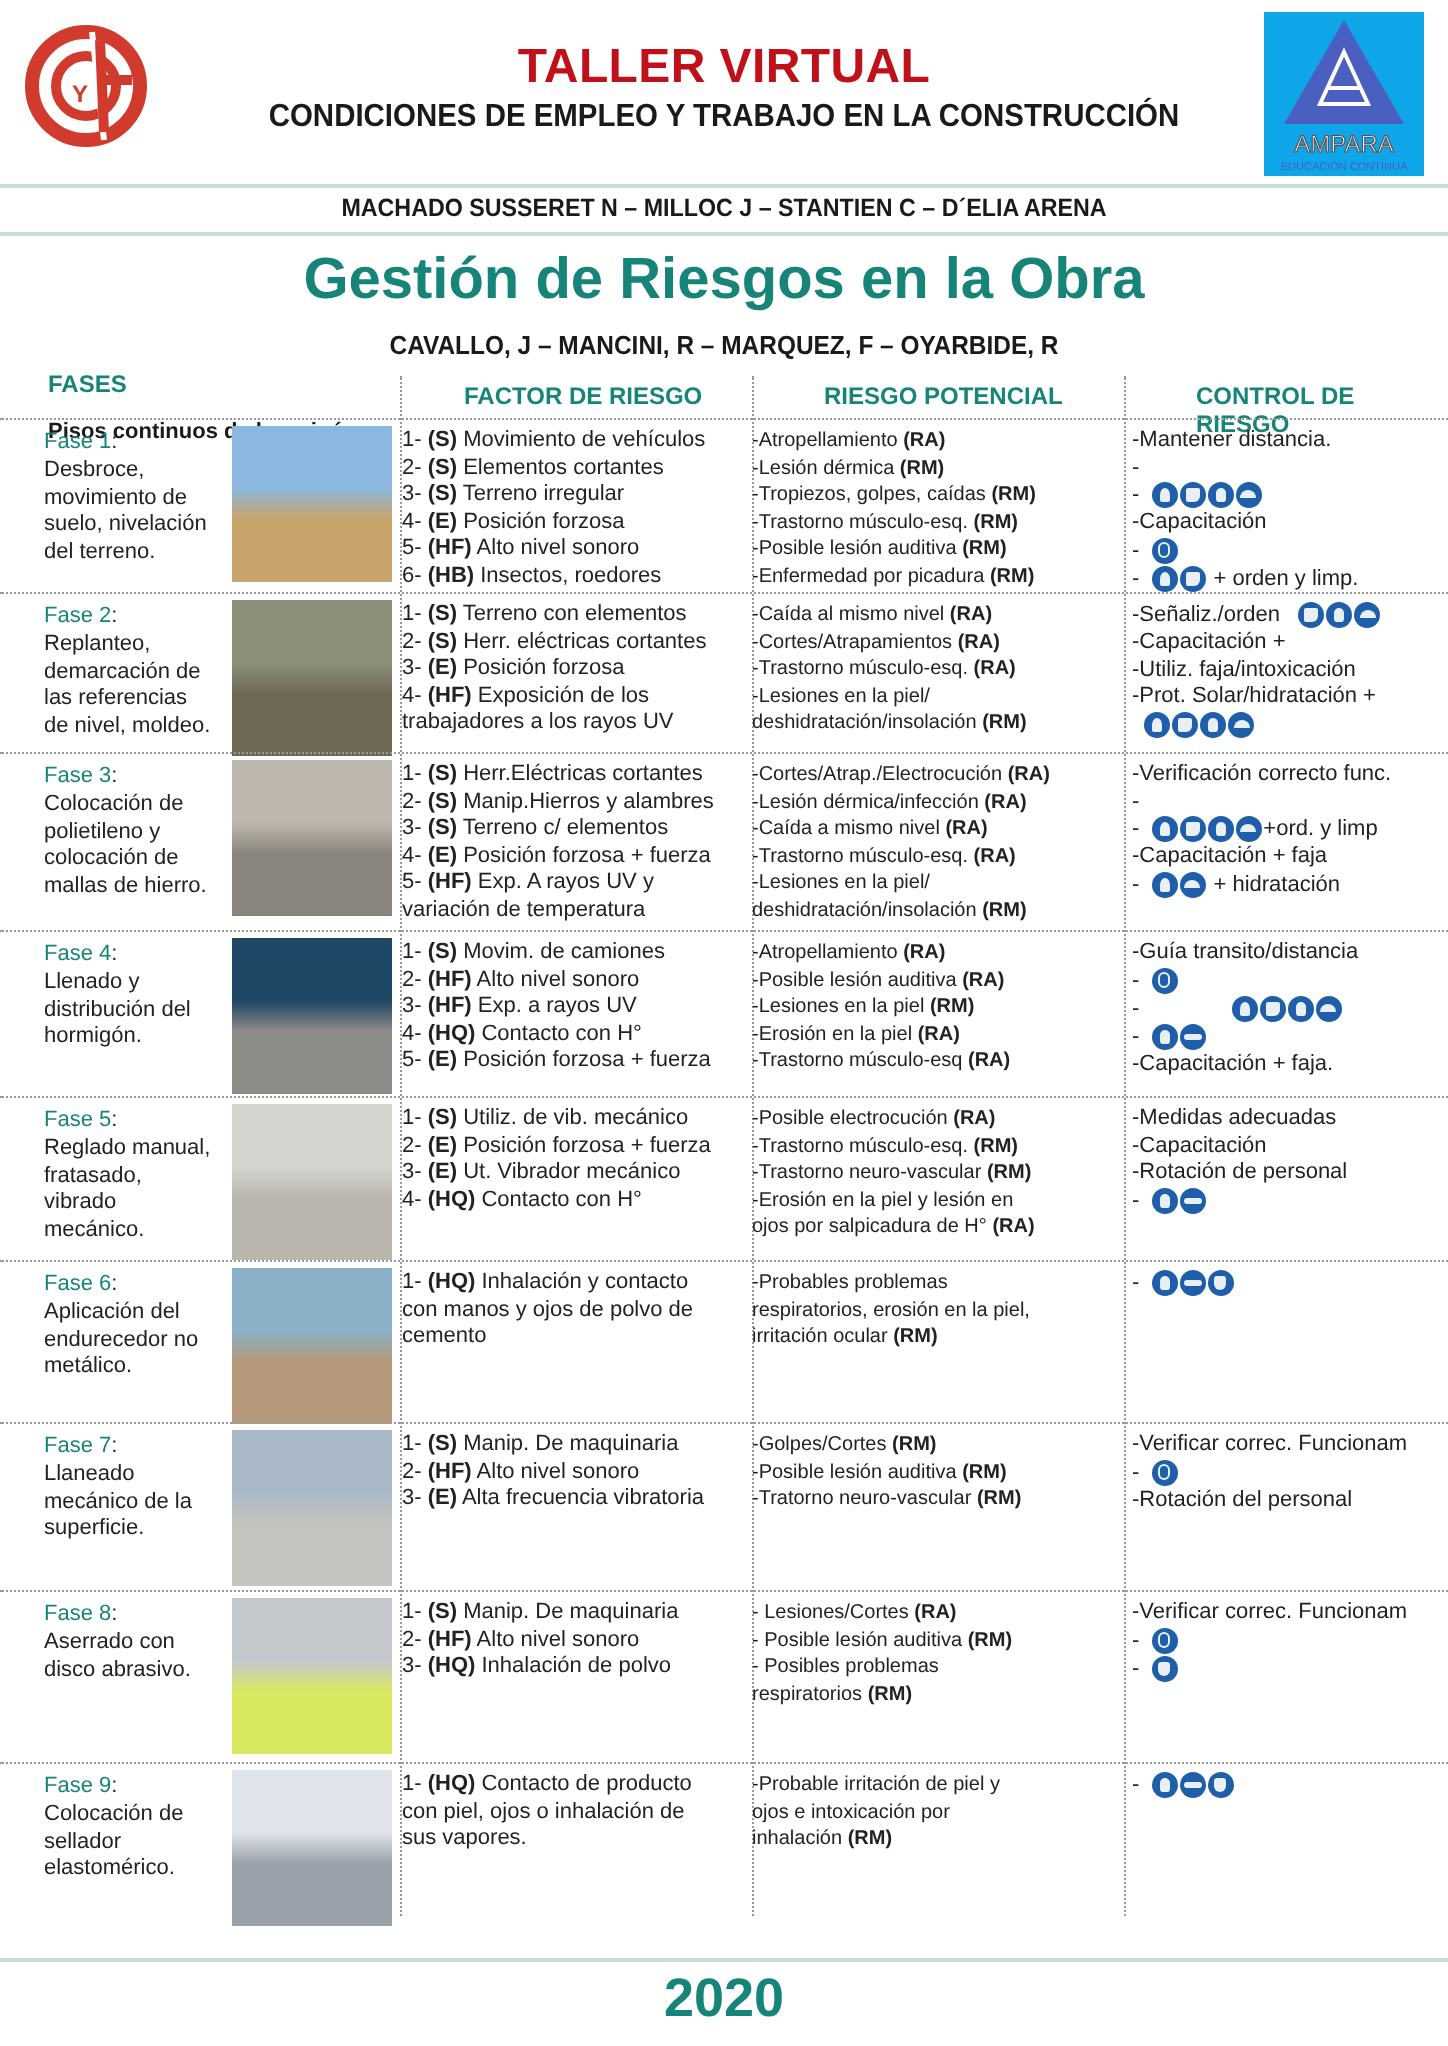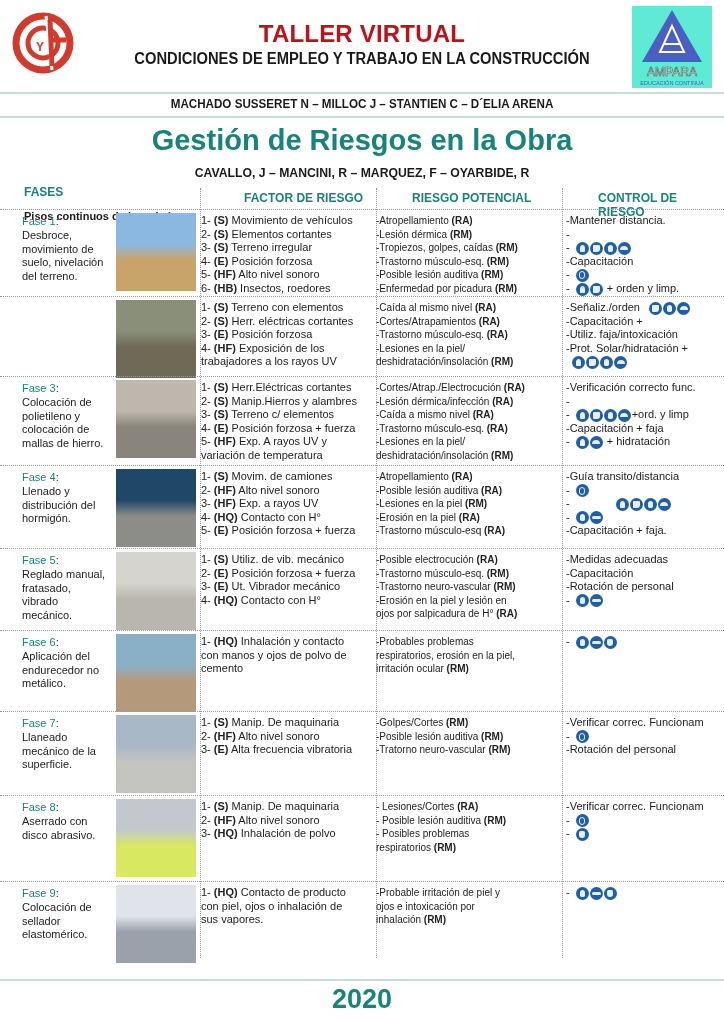--- a/index.html
+++ b/index.html
@@ -1,21 +1,21 @@
 <!DOCTYPE html>
 <html><head>
 <meta charset="utf-8">
 <style>
   * { box-sizing: border-box; margin: 0; padding: 0; }
   html, body { width: 724px; height: 1023px; background: #ffffff; overflow: hidden; }
   body { font-family: "Liberation Sans", sans-serif; color: #1a1a1a; position: relative; }
 
   .header { position: absolute; left: 0; top: 0; width: 724px; height: 95px; }
   .logo-left { position: absolute; left: 12px; top: 12px; width: 62px; height: 62px; }
-  .logo-right { position: absolute; left: 632px; top: 6px; width: 80px; height: 82px; background: #5eead4; }
+  .logo-right { position: absolute; left: 632px; top: 6px; width: 80px; height: 82px; background: #0ea5e9; }
   .title-main { position: absolute; left: 0; width: 724px; top: 20px; text-align: center; font-size: 24px; font-weight: bold; color: #c0111a; letter-spacing: 0.2px; }
   .title-sub { position: absolute; left: 0; width: 724px; top: 50px; text-align: center; font-size: 16px; font-weight: bold; color: #1a1a1a; transform: scaleX(0.92); }
   .hr-teal { position: absolute; left: 0; width: 724px; height: 2px; background: #c8dcd9; }
   .authors1 { position: absolute; left: 0; width: 724px; top: 97px; text-align: center; font-size: 12.5px; font-weight: bold; transform: scaleX(0.93); }
   .page-title { position: absolute; left: 0; width: 724px; top: 124px; text-align: center; font-size: 29px; font-weight: bold; color: #17847a; }
   .authors2 { position: absolute; left: 0; width: 724px; top: 165px; text-align: center; font-size: 13px; font-weight: bold; transform: scaleX(0.94); }
 
   .col-head { position: absolute; top: 191px; font-size: 12px; font-weight: bold; color: #17847a; }
   .fases-sub { position: absolute; left: 24px; top: 210px; font-size: 11px; font-weight: bold; color: #1a1a1a; }
 
@@ -73,21 +73,21 @@
 
 <div class="hr-teal" style="top:92px"></div>
 <div class="authors1">MACHADO SUSSERET N – MILLOC J – STANTIEN C – D´ELIA ARENA</div>
 <div class="hr-teal" style="top:116px"></div>
 
 <div class="page-title">Gestión de Riesgos en la Obra</div>
 <div class="authors2">CAVALLO, J – MANCINI, R – MARQUEZ, F – OYARBIDE, R</div>
 
 <div class="col-head" style="left:24px; top:185px;">FASES</div>
 <div class="fases-sub">Pisos continuos de hormigón</div>
-<div class="col-head" style="left:244px;">FACTOR DE RIESGO</div>
+<div class="col-head" style="left:232px;">FACTOR DE RIESGO</div>
 <div class="col-head" style="left:412px;">RIESGO POTENCIAL</div>
 <div class="col-head" style="left:570px;margin-left:28px;">CONTROL DE RIESGO</div>
 
 <div class="vline" style="left:200px; top:188px; height:770px;"></div>
 <div class="vline" style="left:376px; top:188px; height:770px;"></div>
 <div class="vline" style="left:562px; top:188px; height:770px;"></div>
 
 <div id="phases">
     <div class="phase" style="top: 211px; height: 86px;">
       <div class="hline" style="left: 0px; width: 724px; top: -2px;"></div>
@@ -113,20 +113,21 @@
         <div class="line"><span>-Mantener distancia.</span></div>
         <div class="line"><span>-</span></div>
         <div class="line"><span>-</span><span style="display: inline-block; width: 6px;"></span><span class="ico suit"></span><span class="ico boot"></span><span class="ico glove"></span><span class="ico helmet"></span></div>
         <div class="line"><span>-Capacitación</span></div>
         <div class="line"><span>-</span><span style="display: inline-block; width: 6px;"></span><span class="ico ear"></span></div>
         <div class="line"><span>-</span><span style="display: inline-block; width: 6px;"></span><span class="ico suit"></span><span class="ico boot"></span><span> + orden y limp.</span></div>
       </div>
     </div>
     <div class="phase" style="top: 298px; height: 79px;">
       <div class="hline" style="left: 0px; width: 724px; top: -2px;"></div>
+      <div class="phase-label"><span class="ph-name">Fase 2</span>:<div>Replanteo,</div><div>demarcación de</div><div>las referencias</div><div>de nivel, moldeo.</div></div>
       <div class="photo" style="background: linear-gradient(rgb(138, 143, 122) 0%, rgb(138, 143, 122) 40%, rgb(110, 106, 85) 60%, rgb(110, 106, 85) 100%);"></div>
       <div class="cell-factor">
         <div class="line"><span>1- </span><span class="b">(S)</span><span> Terreno con elementos</span></div>
         <div class="line"><span>2- </span><span class="b">(S)</span><span> Herr. eléctricas cortantes</span></div>
         <div class="line"><span>3- </span><span class="b">(E)</span><span> Posición forzosa</span></div>
         <div class="line"><span>4- </span><span class="b">(HF)</span><span> Exposición de los</span></div>
         <div class="line"><span></span><span class="b"></span><span>trabajadores a los rayos UV</span></div>
       </div>
       <div class="cell-risk">
         <div class="line"><span>-Caída al mismo nivel </span><span class="b">(RA)</span></div>

